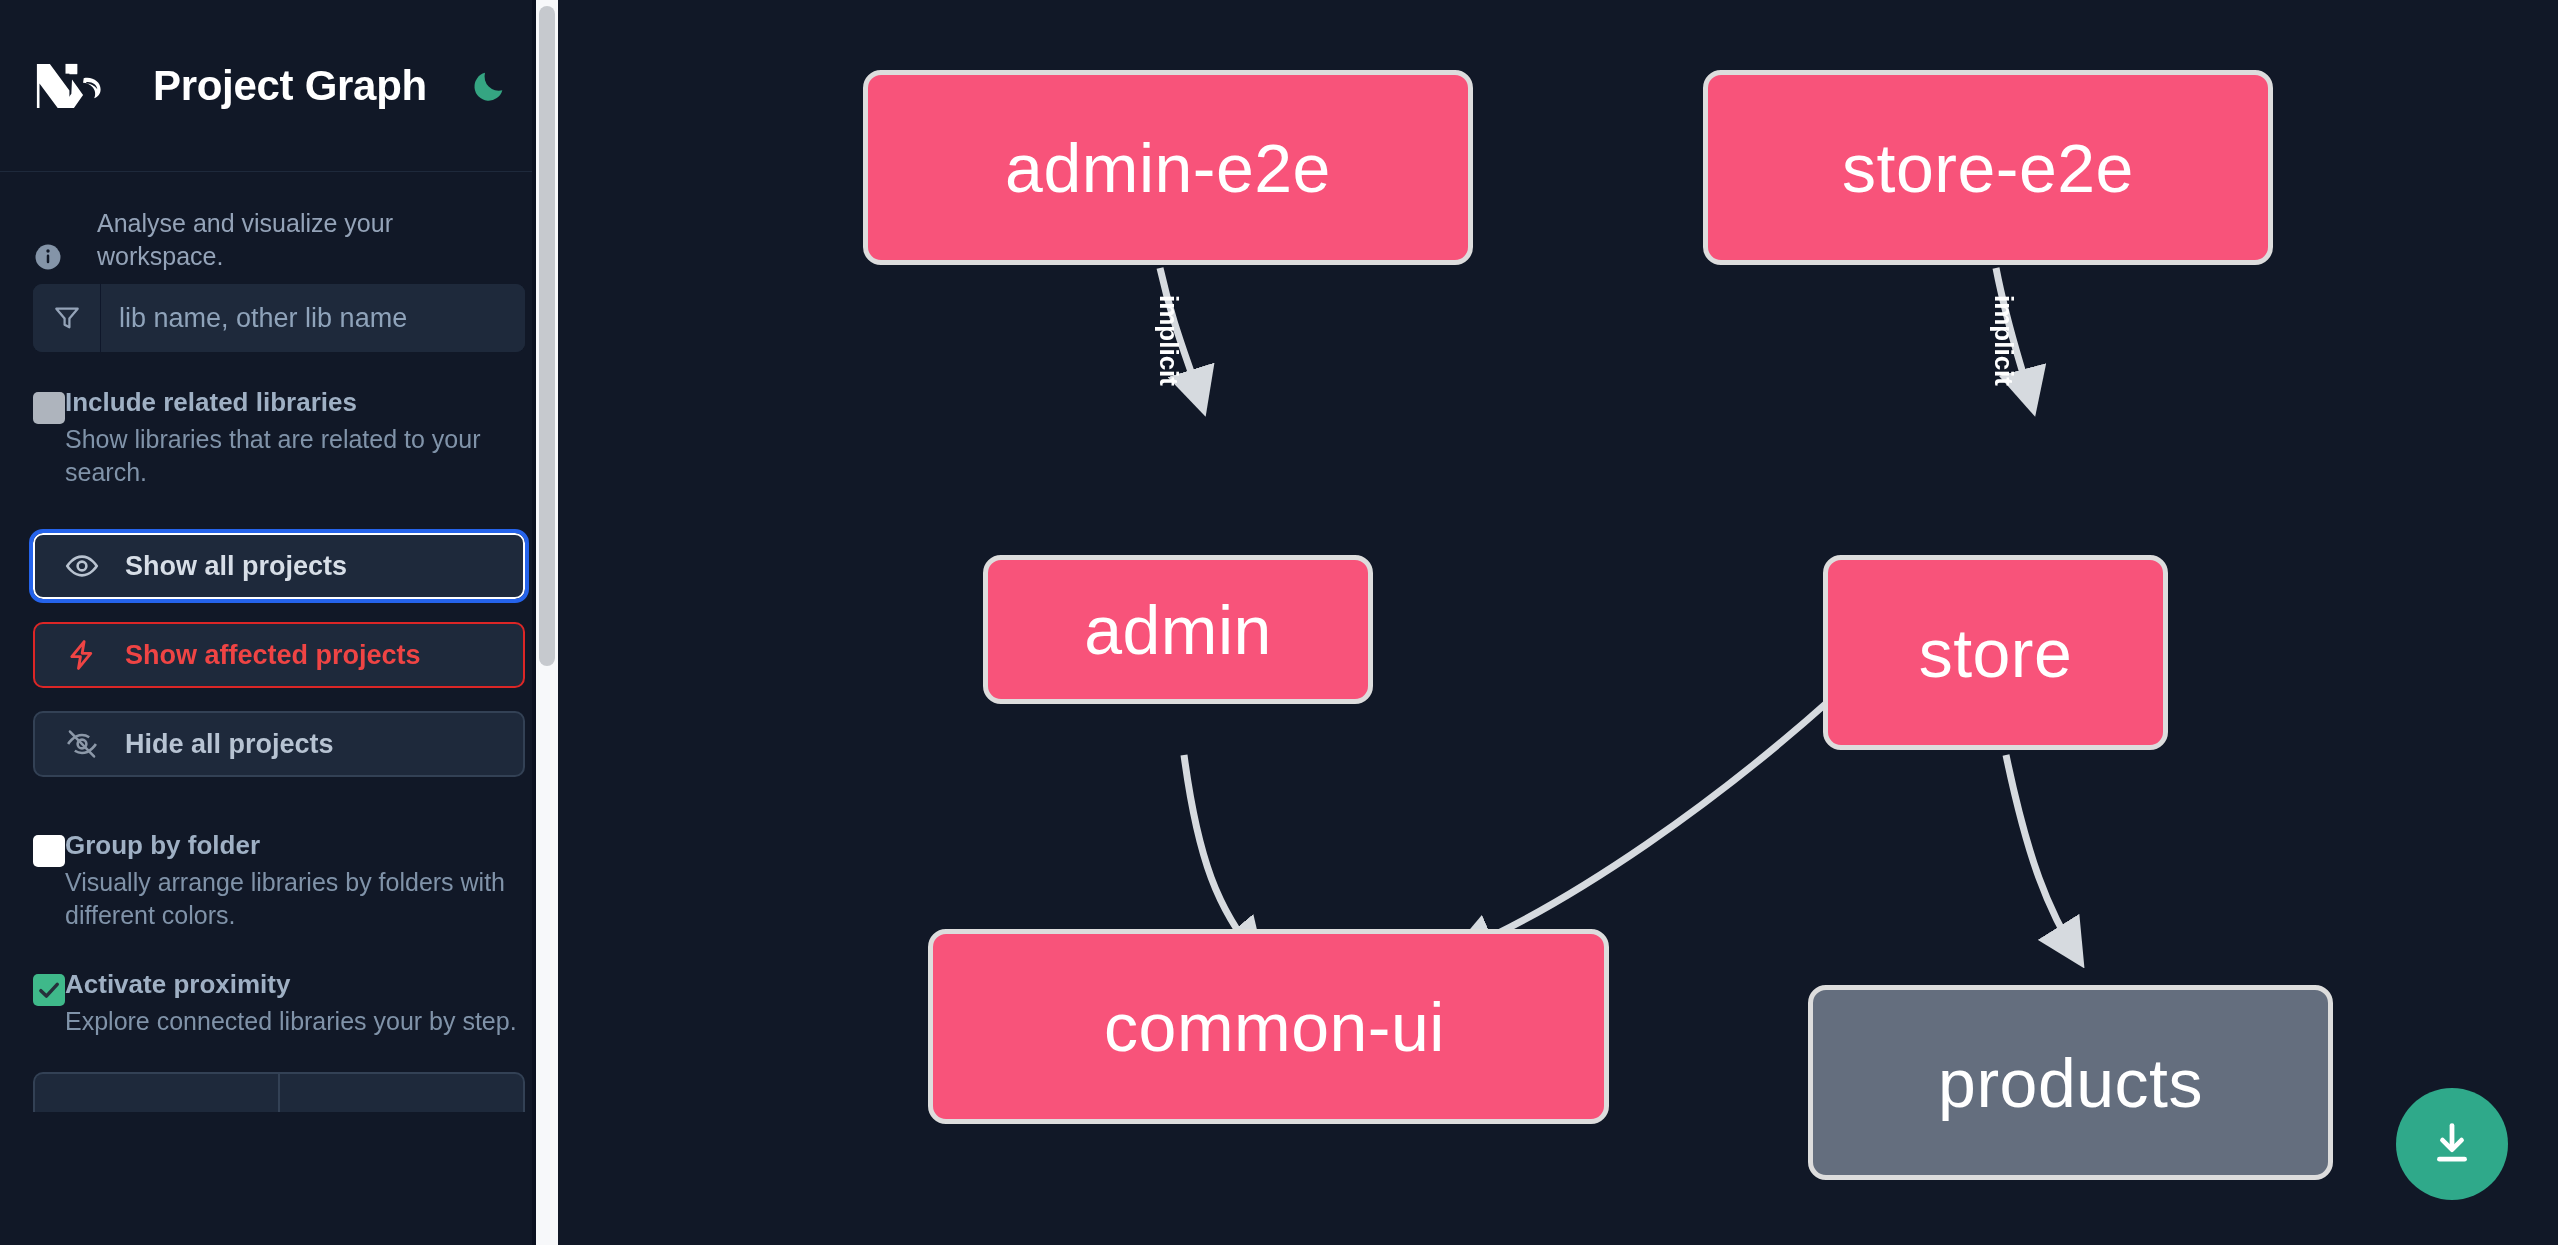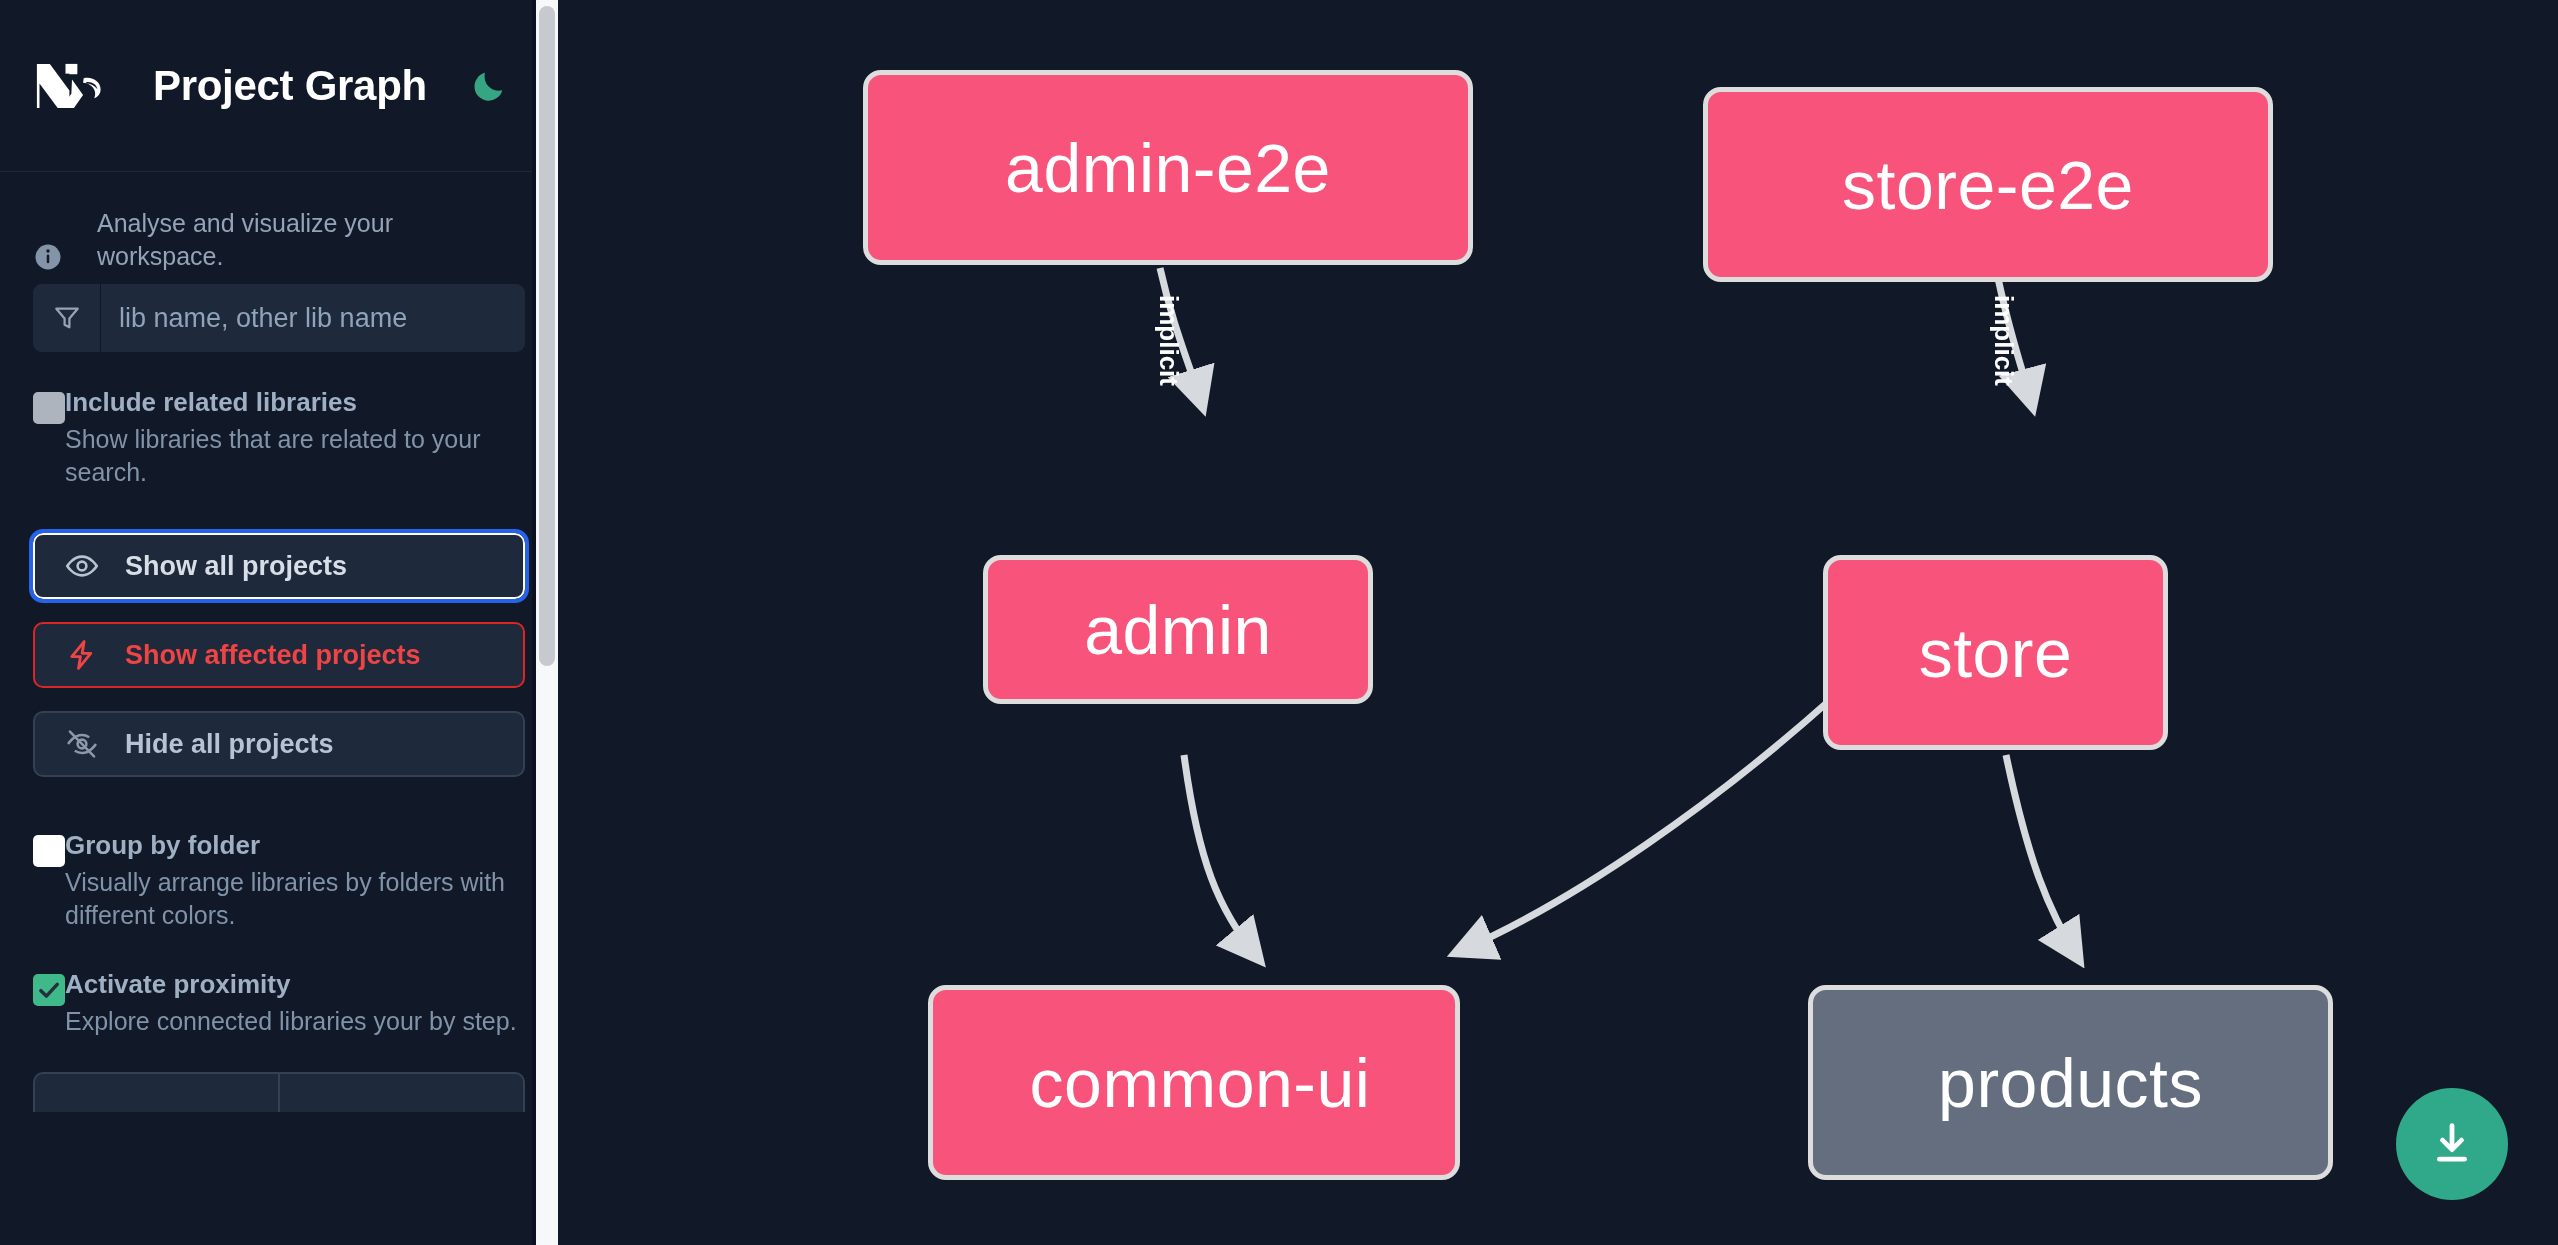--- a/index.html
+++ b/index.html
@@ -323,30 +323,30 @@
         <path d="M 1438 268 C 1450 330 1462 360 1474 405"></path>
         <path d="M 626 755 C 640 860 660 910 700 958"></path>
         <path d="M 1272 700 C 1160 800 1020 900 900 952"></path>
         <path d="M 1448 755 C 1470 860 1490 910 1520 958"></path>
       </g>
     </svg>
 
     <div class="node pink" style="left:305px; top:70px; width:610px; height:195px;">
       <span>admin-e2e</span>
     </div>
-    <div class="node pink" style="left:1145px; top:87px; width:570px; height:195px;">
+    <div class="node pink" style="left:1145px; top:70px; width:570px; height:195px;">
       <span>store-e2e</span>
     </div>
     <div class="node pink" style="left:425px; top:555px; width:390px; height:149px;">
       <span>admin</span>
     </div>
     <div class="node pink" style="left:1265px; top:555px; width:345px; height:195px;">
       <span>store</span>
     </div>
-    <div class="node pink" style="left:370px; top:985px; width:532px; height:195px;padding-left:12px;">
+    <div class="node pink" style="left:370px; top:929px; width:681px; height:195px;padding-left:12px;">
       <span>common-ui</span>
     </div>
     <div class="node grey" style="left:1250px; top:985px; width:525px; height:195px;">
       <span>products</span>
     </div>
 
     <div class="edge-label" style="left:565px; top:325px; transform:rotate(90deg);">implicit</div>
     <div class="edge-label" style="left:1400px; top:325px; transform:rotate(90deg);">implicit</div>
 
     <div class="fab-download">

